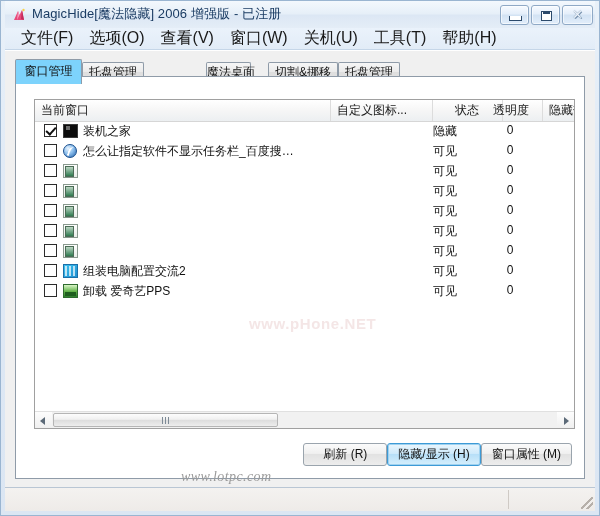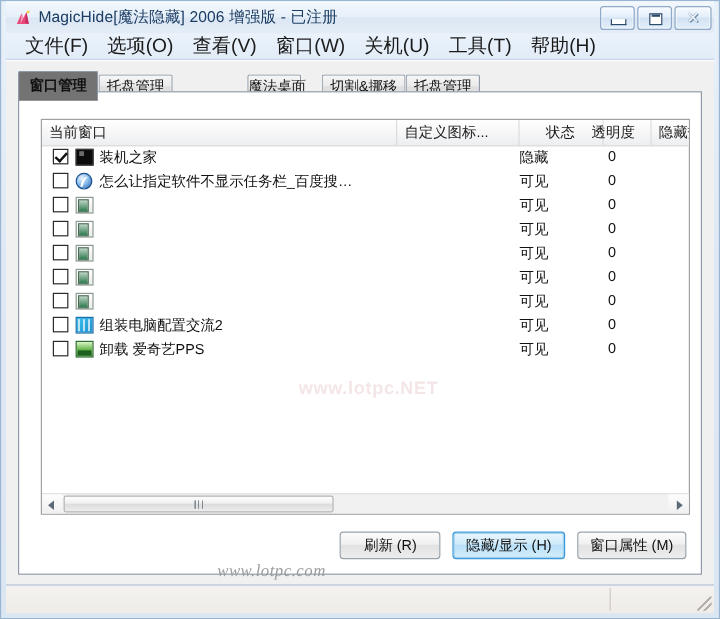--- a/index.html
+++ b/index.html
@@ -148,24 +148,24 @@
     color: #111;
     text-align: center;
     line-height: 19px;
     white-space: nowrap;
     cursor: default;
   }
   .tab.active {
     top: 0px;
     height: 25px;
     line-height: 22px;
-    background: #737373;
+    background: #7dd3fc;
     border-color: #8f9ba8;
     z-index: 5;
-    font-weight: bold;
+    font-weight: normal;
   }
   .tabpanel {
     position: absolute;
     left: 10px; top: 25px; right: 10px; bottom: 8px;
     background: #ffffff;
     border: 1px solid #8f9ba8;
     box-sizing: border-box;
   }
 
   
@@ -389,21 +389,20 @@
     color: #f4e6e6;
     letter-spacing: 0.6px;
     pointer-events: none;
   }
 
   
   .btn-row {
     position: absolute;
     right: 12px; bottom: 12px;
     display: flex;
-    gap: 10px;
   }
   .btn {
     min-width: 84px;
     height: 23px;
     box-sizing: border-box;
     padding: 0 10px;
     border: 1px solid #9aa4ad;
     border-radius: 3px;
     background: linear-gradient(to bottom, #fbfbfb 0%, #f0f0f0 45%, #e2e2e2 50%, #ededed 100%);
     font-size: 12px;
@@ -573,21 +572,21 @@
           <div class="hscroll">
             <div class="hs-arrow left"></div>
             <div class="hs-thumb">
               <span class="hs-grip"></span>
             </div>
             <div class="hs-arrow right"></div>
           </div>
         </div>
 
         <div class="wm-main">www.lotpc.com</div>
-        <div class="wm-faint">www.lotpc.NET</div>
+        <div class="wm-faint">www.pHone.NET</div>
 
         <div class="btn-row">
           <div class="btn">刷新 (R)</div>
           <div class="btn focused">隐藏/显示 (H)</div>
           <div class="btn">窗口属性 (M)</div>
         </div>
       </div>
     </div>
 
     <div class="statusbar">

